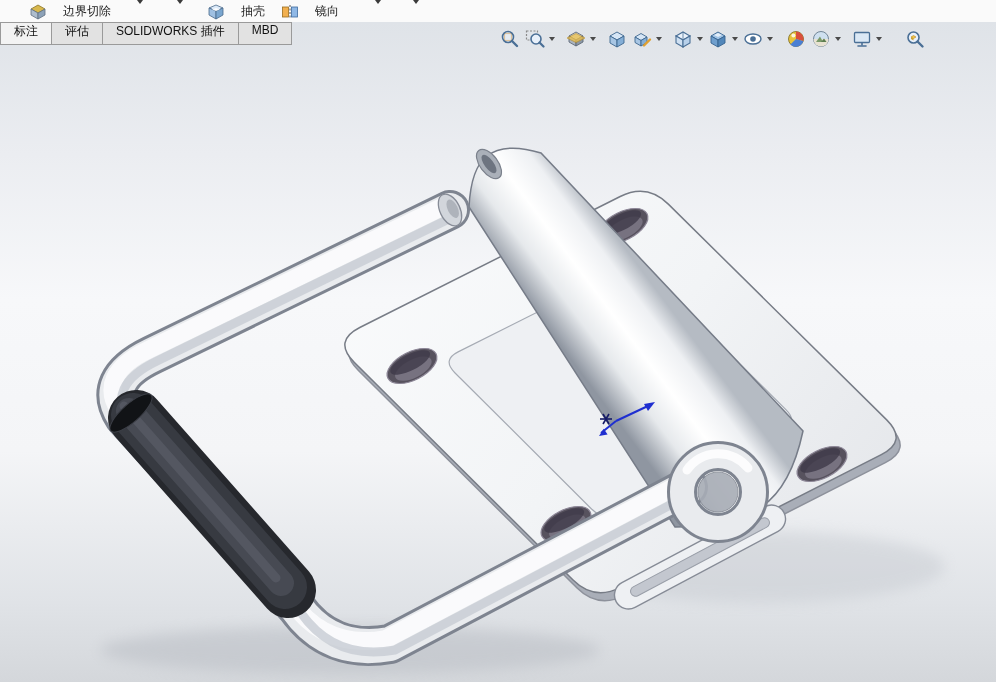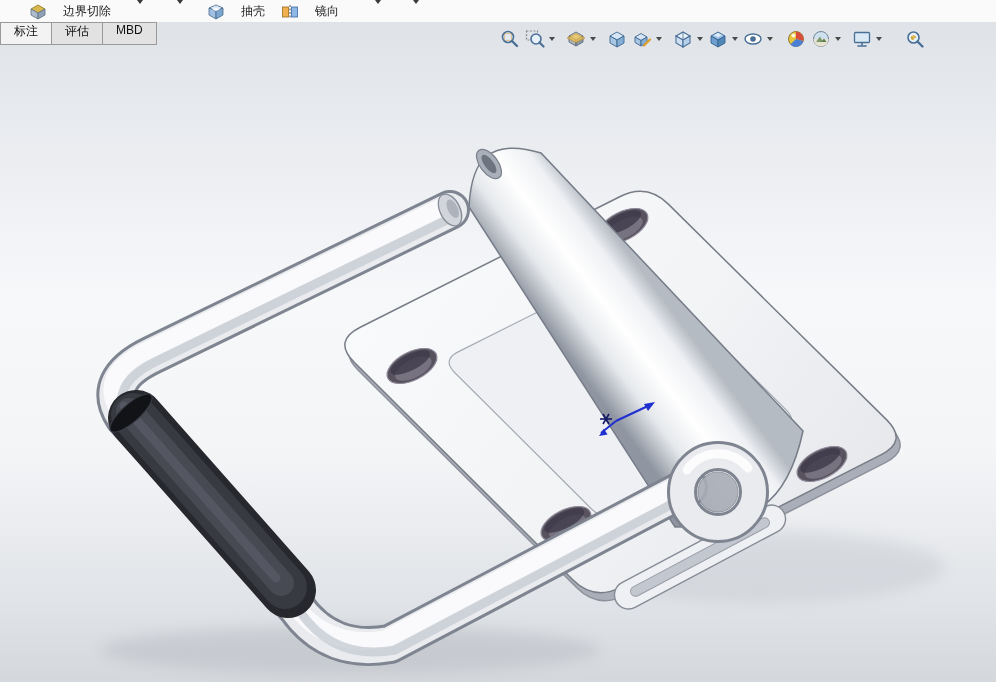--- a/index.html
+++ b/index.html
@@ -183,20 +183,23 @@
     </svg>
 
     <div class="tabstrip">
       <div class="tab active">
           <span>标注</span>
         </div>
       <div class="tab">
           <span>评估</span>
         </div>
       <div class="tab">
+          <span>SOLIDWORKS 插件</span>
+        </div>
+      <div class="tab">
           <span>MBD</span>
         </div>
     </div>
 
     <div class="hud">
       <div class="hicon">
         <span class="ic">
           <svg width="20" height="20" viewBox="0 0 20 20">
               <rect x="4.5" y="4.5" width="7" height="7" fill="none" stroke="#d08b2a" stroke-width="1.2"></rect>
               <circle cx="8" cy="8" r="5.5" fill="#e8f0fa" fill-opacity="0.55" stroke="#4a6f96" stroke-width="1.6"></circle>

